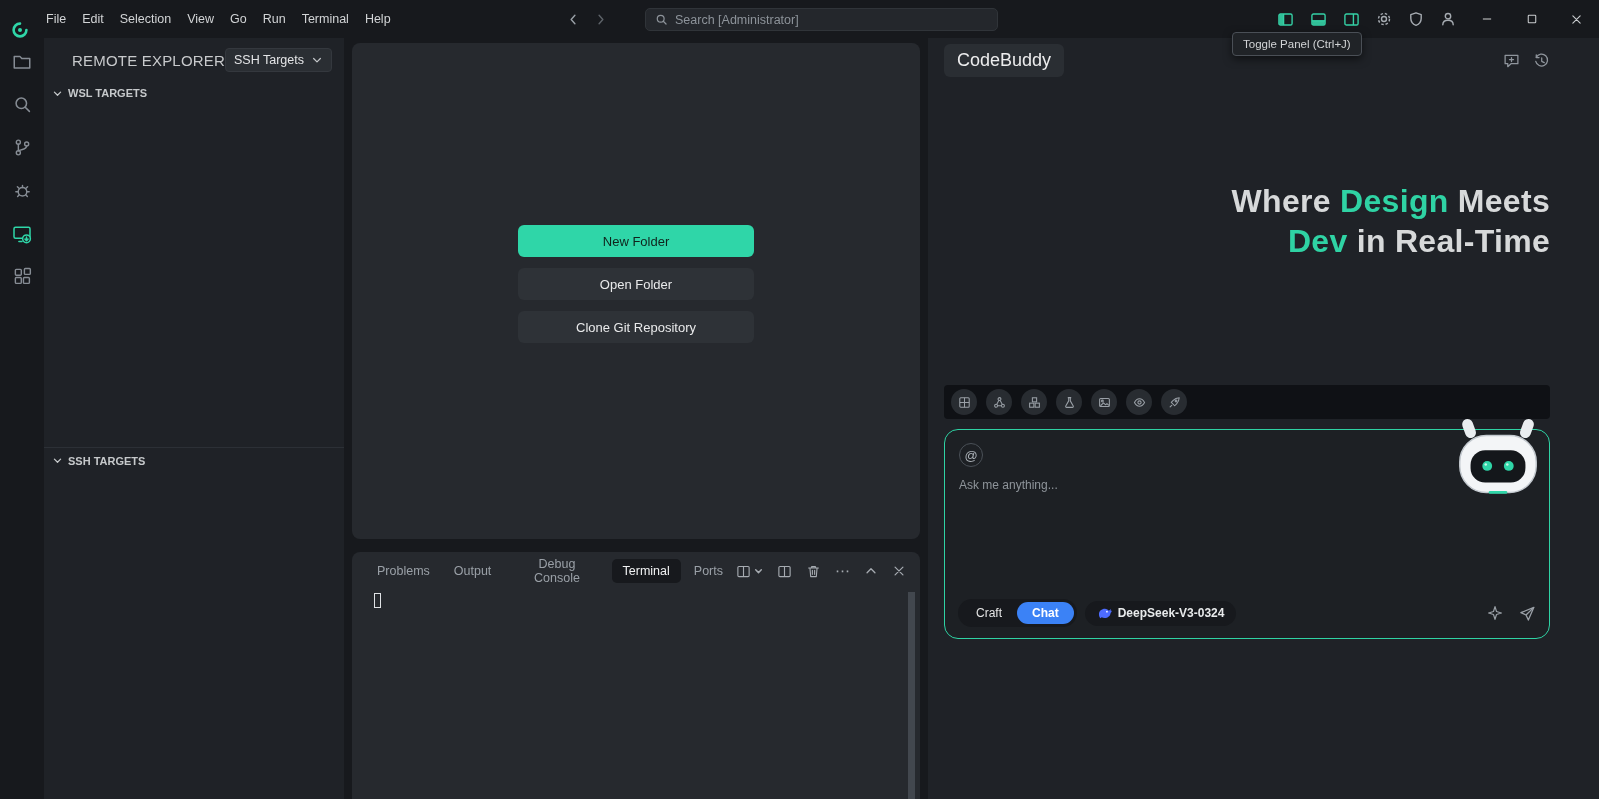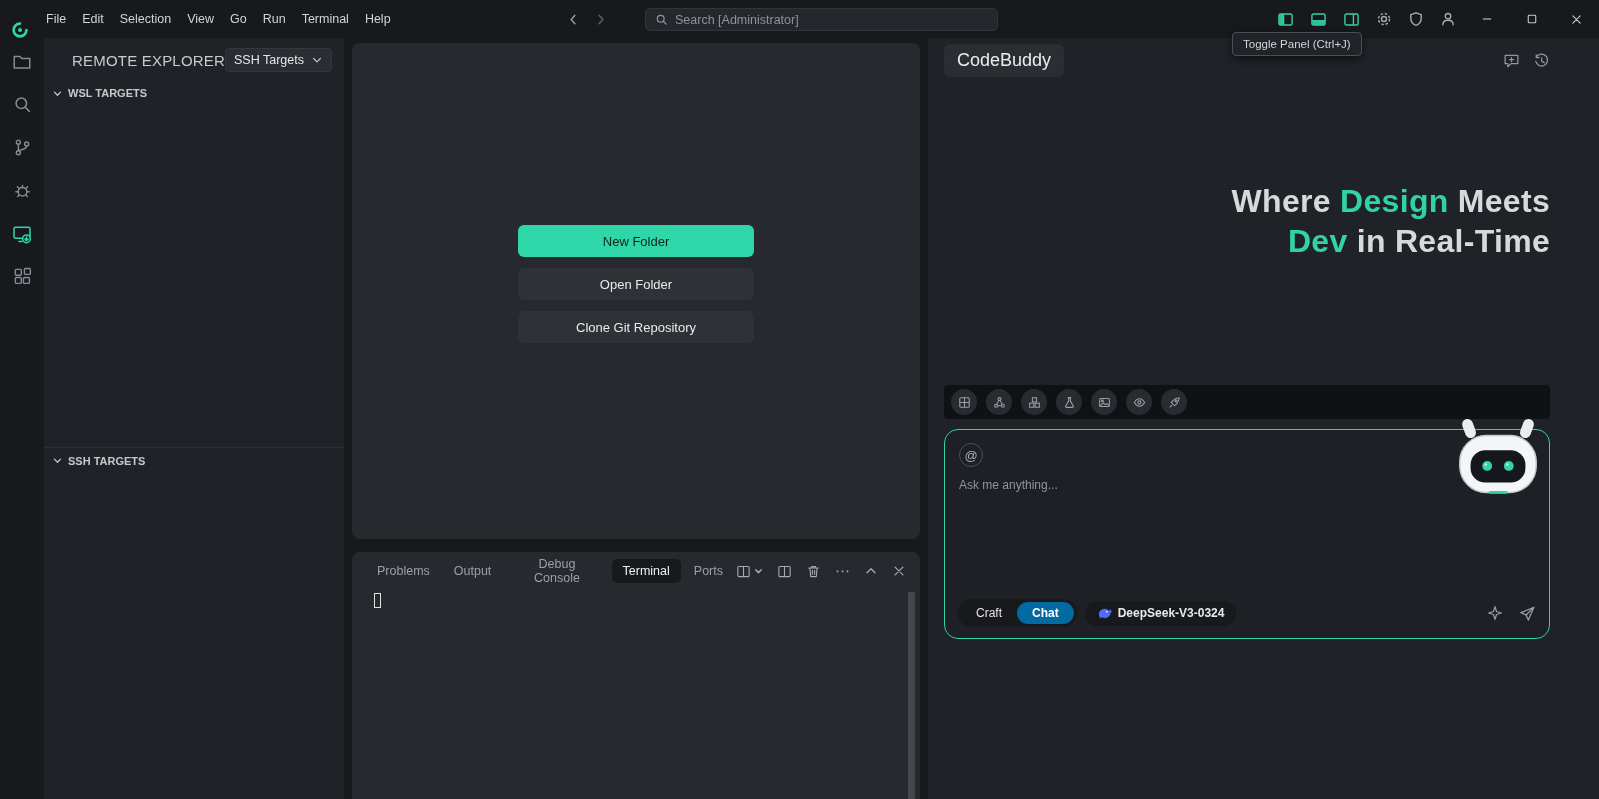--- a/index.html
+++ b/index.html
@@ -76,21 +76,21 @@
   .toolbelt { margin-top:124px; height:34px; background:#0f1115; border-radius:4px; display:flex; align-items:center; gap:9px; padding:0 7px; position:relative; z-index:1; }
   .toolbtn { width:26px; height:26px; border-radius:50%; background:#282c31; color:#9aa0a7; display:flex; align-items:center; justify-content:center; }
   .robot { position:absolute; top:376px; right:52px; width:98px; height:98px; z-index:2; }
 
   .chat-input { margin-top:10px; height:210px; border:1.5px solid #2fd3a4; border-radius:14px; background:#1d2024; position:relative; padding:13px 14px; }
   .mention { width:24px; height:24px; border-radius:50%; border:1px solid #4a5057; color:#aab0b6; font-size:13px; display:flex; align-items:center; justify-content:center; }
   .ci-placeholder { margin-top:11px; font-size:12px; color:#8e949a; }
   .ci-footer { position:absolute; left:13px; right:13px; bottom:11px; display:flex; align-items:center; gap:8px; }
   .modes { display:flex; align-items:center; background:#17191d; border-radius:15px; padding:3px; }
   .mode { padding:4px 15px; font-size:12px; color:#e5e5e5; border-radius:12px; }
-  .mode.active { background:#0369a1; color:#ffffff; font-weight:700; }
+  .mode.active { background:#3b82f6; color:#ffffff; font-weight:700; }
   .model { display:flex; align-items:center; gap:6px; background:#17191d; border-radius:15px; padding:5px 12px; font-size:12px; font-weight:700; color:#e8eaeb; }
   .ci-actions { margin-left:auto; display:flex; align-items:center; gap:16px; color:#9aa0a7; }
 </style>
 </head>
 <body>
 
 <header class="titlebar" data-interactable="false">
   <span class="logo" data-interactable="false">
     <svg width="16" height="16" viewBox="0 0 16 16">
         <path d="M8 1.6 A6.4 6.4 0 1 0 14.4 8" stroke="#2fd6a8" stroke-width="2.6" fill="none" stroke-linecap="round"></path>

